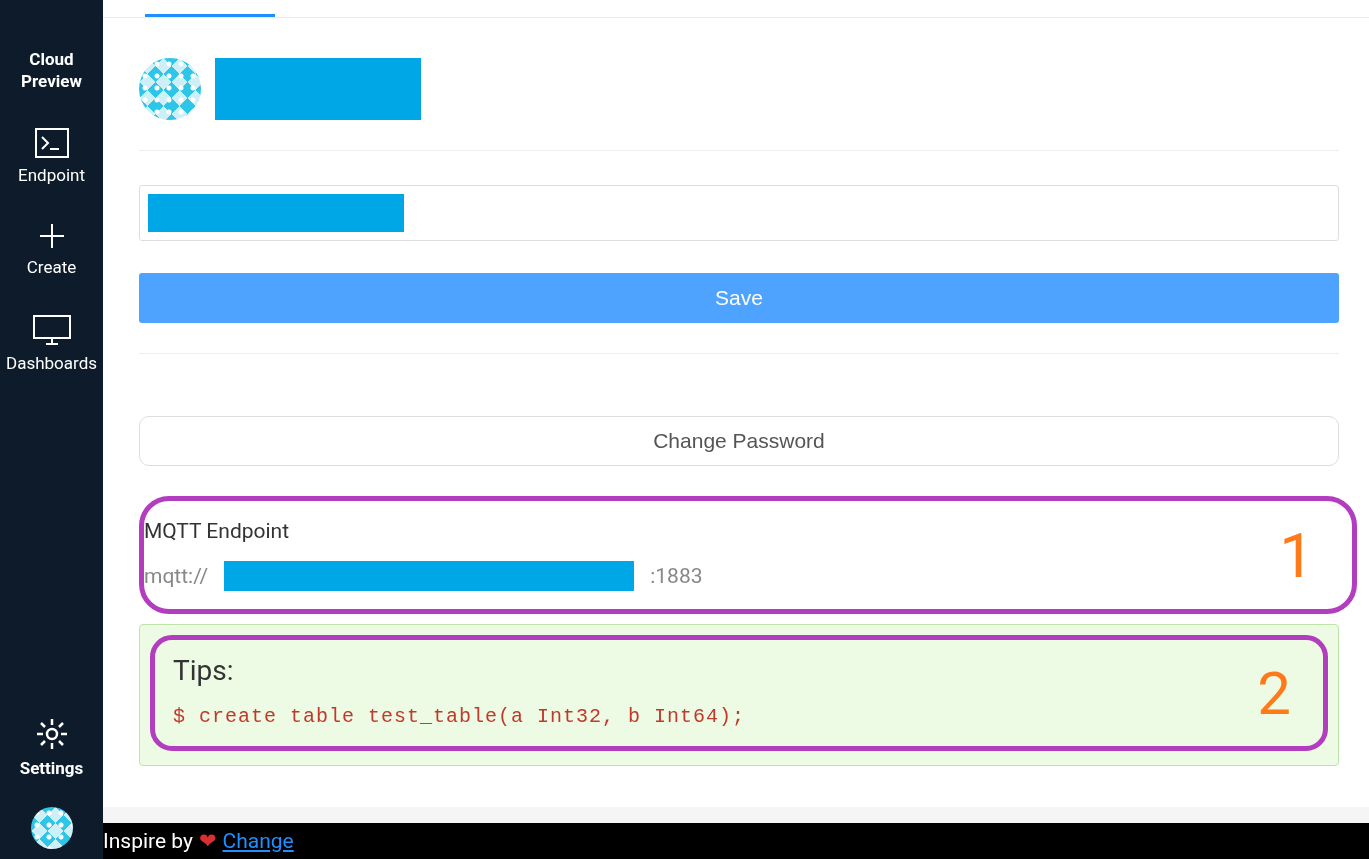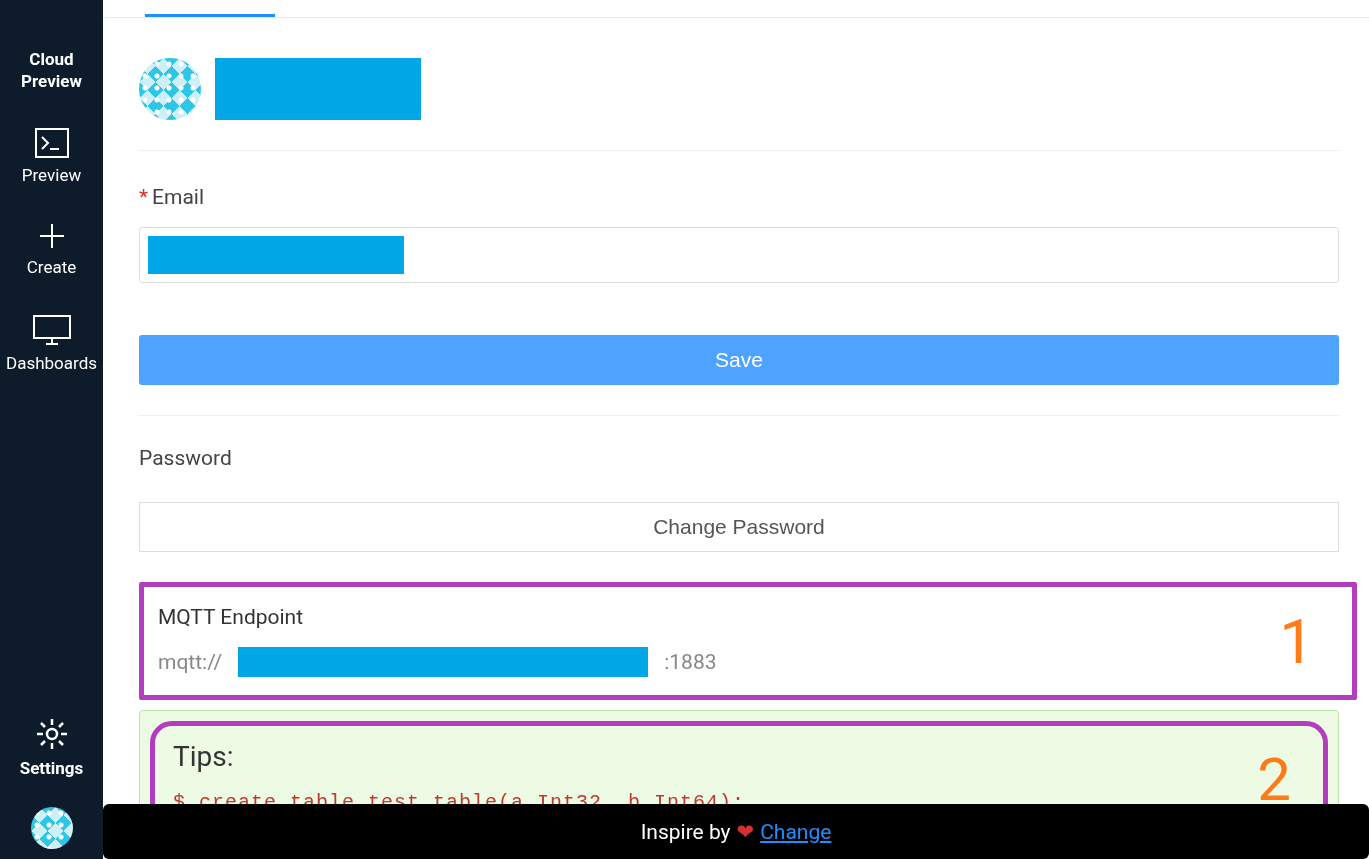--- a/index.html
+++ b/index.html
@@ -108,21 +108,21 @@
     display: flex;
     align-items: center;
     padding: 0 8px;
   }
   .email-redact {
     width: 256px; height: 38px;
     background: #00a7e6;
   }
 
   .save-btn {
-    margin-top: 52px;
+    margin-top: 32px;
     margin-right: 30px;
     width: calc(100% - 30px);
     height: 50px;
     background: #4da3ff;
     color: #fff;
     border: none;
     border-radius: 3px;
     font-size: 21px;
     cursor: pointer;
   }
@@ -138,30 +138,30 @@
     color: #444;
   }
   .change-pw-btn {
     margin-top: 32px;
     margin-right: 30px;
     width: calc(100% - 30px);
     height: 50px;
     background: #fff;
     color: #555;
     border: 1px solid #ddd;
-    border-radius: 0;
+    border-radius: 10px;
     font-size: 21px;
     cursor: pointer;
   }
 
   .callout {
     border: 5px solid #b33dbf;
-    border-radius: 2px;
+    border-radius: 30px;
     margin: 30px 12px 0 0;
-    padding: 18px 24px 18px 14px;
+    padding: 18px 24px 18px 0;
     position: relative;
   }
   .callout-1 .mq-label {
     font-size: 21px;
     color: #333;
   }
   .callout-1 .mq-value {
     margin-top: 18px;
     font-size: 21px;
     color: #888;
@@ -221,28 +221,26 @@
     color: #c0392b;
     font-size: 20px;
     letter-spacing: 1px;
   }
 
   .footer {
     position: absolute;
     left: 103px;
     bottom: 0;
     width: 1266px;
-    height: 55px;
+    height: 36px;
     background: #000;
     color: #fff;
     display: flex;
     align-items: center;
-    justify-content: center;
-    font-size: 21px;
-    border-radius: 6px;
+    font-size: 21px;
   }
   .footer .heart { color: #d63031; margin: 0 6px; }
   .footer .redash { color: #1f8eff; }
 
   
   .identicon {
     background:
       radial-gradient(circle at 50% 50%, #fff 2px, transparent 3px) 0 0/12px 12px,
       linear-gradient(45deg, #2dc6e8 25%, transparent 25%, transparent 75%, #2dc6e8 75%),
       linear-gradient(-45deg, #2dc6e8 25%, #cdeff7 25%, #cdeff7 75%, #2dc6e8 75%);
@@ -259,21 +257,21 @@
   </div>
 
   <div class="sidebar-item">
     <span class="icon">
       <svg width="34" height="30" viewBox="0 0 34 30">
           <rect x="1" y="1" width="32" height="28" fill="none" stroke="#fff" stroke-width="2"></rect>
           <path d="M7 9 L13 15 L7 21" fill="none" stroke="#fff" stroke-width="2"></path>
           <line x1="15" y1="21" x2="24" y2="21" stroke="#fff" stroke-width="2"></line>
         </svg>
     </span>
-    <span class="label">Preview</span>
+    <span class="label">Endpoint</span>
   </div>
 
   <div class="sidebar-item">
     <span class="icon">
       <svg width="28" height="28" viewBox="0 0 28 28">
           <line x1="14" y1="2" x2="14" y2="26" stroke="#fff" stroke-width="2"></line>
           <line x1="2" y1="14" x2="26" y2="14" stroke="#fff" stroke-width="2"></line>
         </svg>
     </span>
     <span class="label">Create</span>
@@ -320,33 +318,29 @@
   </div>
   <div class="tab-divider"></div>
 
   <div class="content-wrap">
     <div class="profile-row">
       <div class="avatar-main identicon"></div>
       <div class="name-redact"></div>
     </div>
 
     <div class="field-block">
-      <div class="field-label">
-        <span class="req-star">*</span><span>Email</span>
-      </div>
       <div class="input-box">
         <div class="email-redact"></div>
       </div>
     </div>
 
     <button class="save-btn">Save</button>
 
     <div class="divider"></div>
 
-    <div class="pw-label">Password</div>
     <button class="change-pw-btn">Change Password</button>
 
     
     <div class="callout callout-1">
       <div class="mq-label">MQTT Endpoint</div>
       <div class="mq-value">
         <span>mqtt://</span>
           <span class="mq-redact"></span>
           <span>:1883</span>
       </div>

